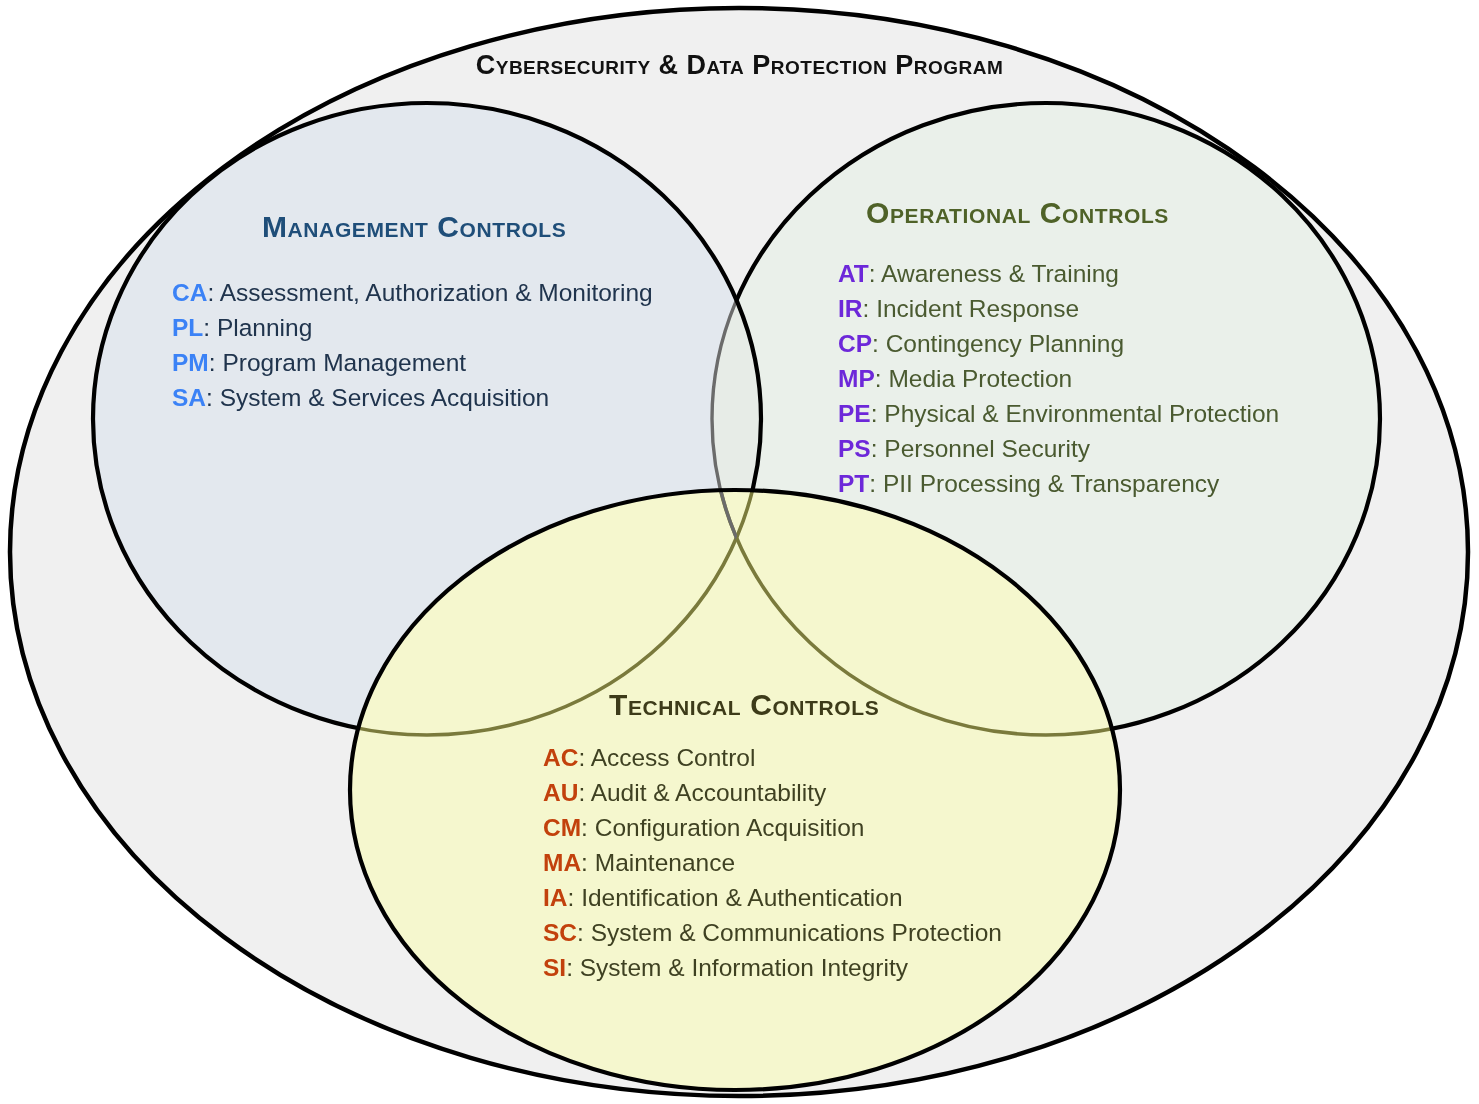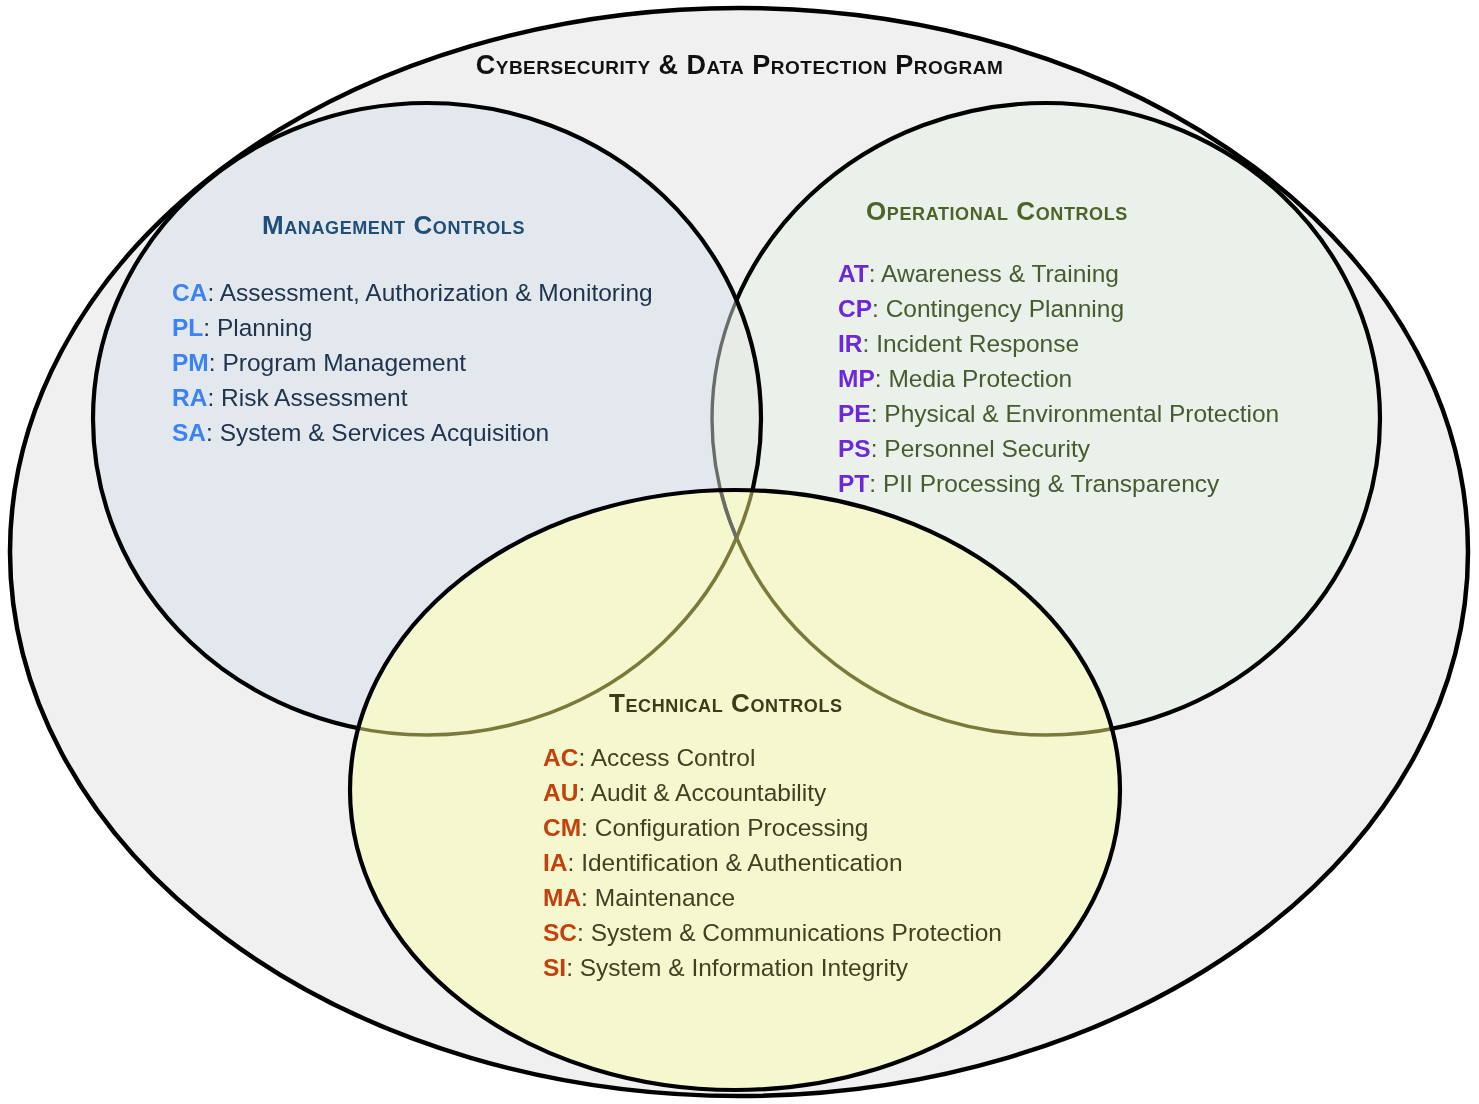--- a/index.html
+++ b/index.html
@@ -49,21 +49,21 @@
     font-variant: small-caps;
     letter-spacing: 0.5px;
     color: #111111;
     white-space: nowrap;
   }
 
   .section-heading {
     position: absolute;
     font-family: "Liberation Sans", sans-serif;
     font-weight: bold;
-    font-size: 26px;
+    font-size: 30px;
     font-variant: small-caps;
     letter-spacing: 0.6px;
     white-space: nowrap;
   }
 
   .ctrl-list {
     position: absolute;
     margin: 0;
     padding: 0;
     list-style: none;
@@ -166,40 +166,39 @@
 
   <div class="text-layer">
 
     <div class="program-title">Cybersecurity &amp; Data Protection Program</div>
 
     <div class="section-heading" id="management-heading">Management Controls</div>
     <ul class="ctrl-list" id="management-list">
       <li><span class="ctrl-code">CA</span><span>: </span><span>Assessment, Authorization &amp; Monitoring</span></li>
       <li><span class="ctrl-code">PL</span><span>: </span><span>Planning</span></li>
       <li><span class="ctrl-code">PM</span><span>: </span><span>Program Management</span></li>
-      <li><span class="ctrl-code">RA</span><span>: </span><span>Risk Assessment</span></li>
       <li><span class="ctrl-code">SA</span><span>: </span><span>System &amp; Services Acquisition</span></li>
     </ul>
 
     <div class="section-heading" id="operational-heading">Operational Controls</div>
     <ul class="ctrl-list" id="operational-list">
       <li><span class="ctrl-code">AT</span><span>: </span><span>Awareness &amp; Training</span></li>
+      <li><span class="ctrl-code">IR</span><span>: </span><span>Incident Response</span></li>
       <li><span class="ctrl-code">CP</span><span>: </span><span>Contingency Planning</span></li>
-      <li><span class="ctrl-code">IR</span><span>: </span><span>Incident Response</span></li>
       <li><span class="ctrl-code">MP</span><span>: </span><span>Media Protection</span></li>
       <li><span class="ctrl-code">PE</span><span>: </span><span>Physical &amp; Environmental Protection</span></li>
       <li><span class="ctrl-code">PS</span><span>: </span><span>Personnel Security</span></li>
       <li><span class="ctrl-code">PT</span><span>: </span><span>PII Processing &amp; Transparency</span></li>
     </ul>
 
     <div class="section-heading" id="technical-heading">Technical Controls</div>
     <ul class="ctrl-list" id="technical-list">
       <li><span class="ctrl-code">AC</span><span>: </span><span>Access Control</span></li>
       <li><span class="ctrl-code">AU</span><span>: </span><span>Audit &amp; Accountability</span></li>
-      <li><span class="ctrl-code">CM</span><span>: </span><span>Configuration Processing</span></li>
+      <li><span class="ctrl-code">CM</span><span>: </span><span>Configuration Acquisition</span></li>
+      <li><span class="ctrl-code">MA</span><span>: </span><span>Maintenance</span></li>
       <li><span class="ctrl-code">IA</span><span>: </span><span>Identification &amp; Authentication</span></li>
-      <li><span class="ctrl-code">MA</span><span>: </span><span>Maintenance</span></li>
       <li><span class="ctrl-code">SC</span><span>: </span><span>System &amp; Communications Protection</span></li>
       <li><span class="ctrl-code">SI</span><span>: </span><span>System &amp; Information Integrity</span></li>
     </ul>
 
   </div>
 </div>
 
 </body></html>

